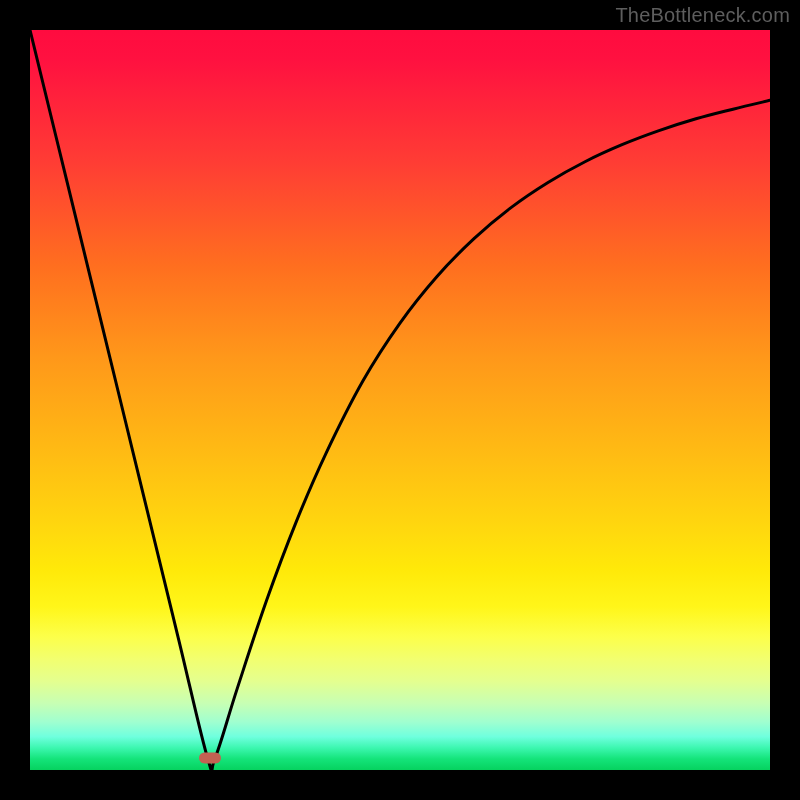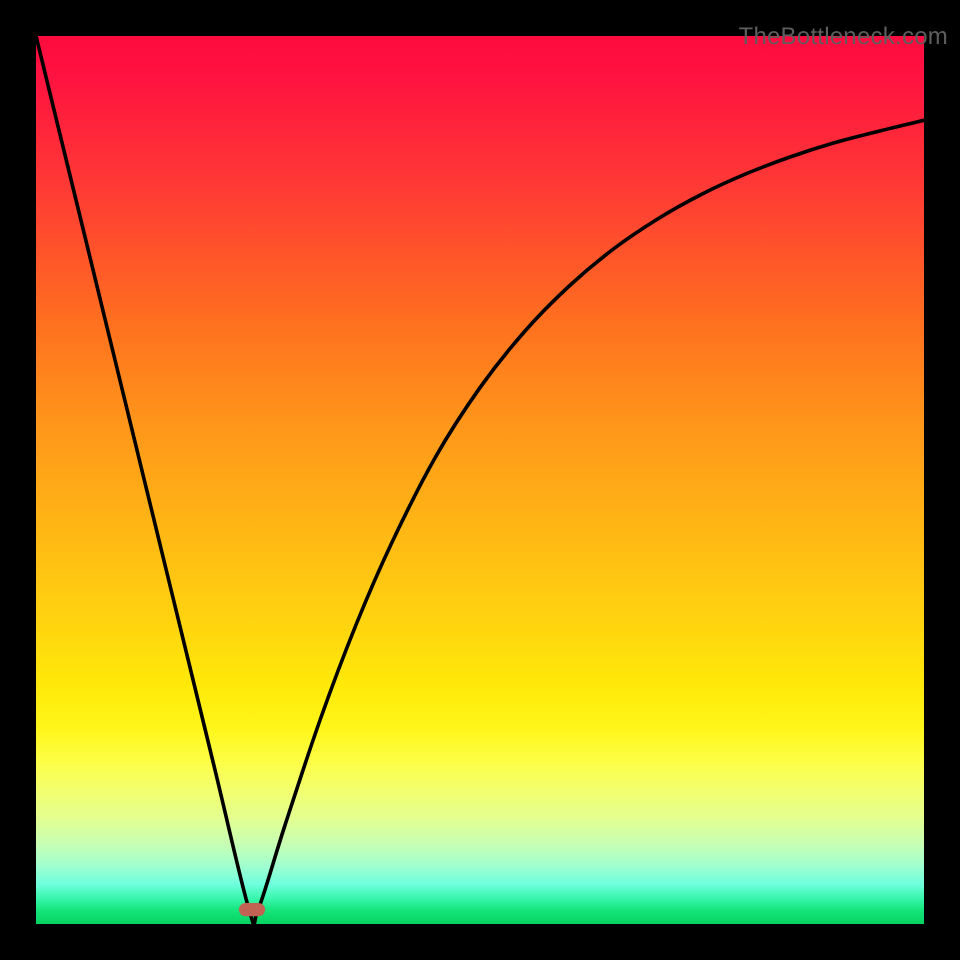--- a/index.html
+++ b/index.html
@@ -66,21 +66,20 @@
     transform: translate(-50%, -50%);
   }
   .watermark {
     position: absolute;
     top: 4px;
     right: 10px;
     color: #5e5e5e;
     font-size: 20px;
     letter-spacing: 0.2px;
     font-weight: 400;
-    margin-top: 16px;
   }
 </style>
 </head>
 <body>
 
 <div class="frame">
 
   <div class="plot-area">
     <div class="gradient-bg"></div>
     <svg class="curve-svg" viewBox="0 0 740 740" preserveAspectRatio="none">

